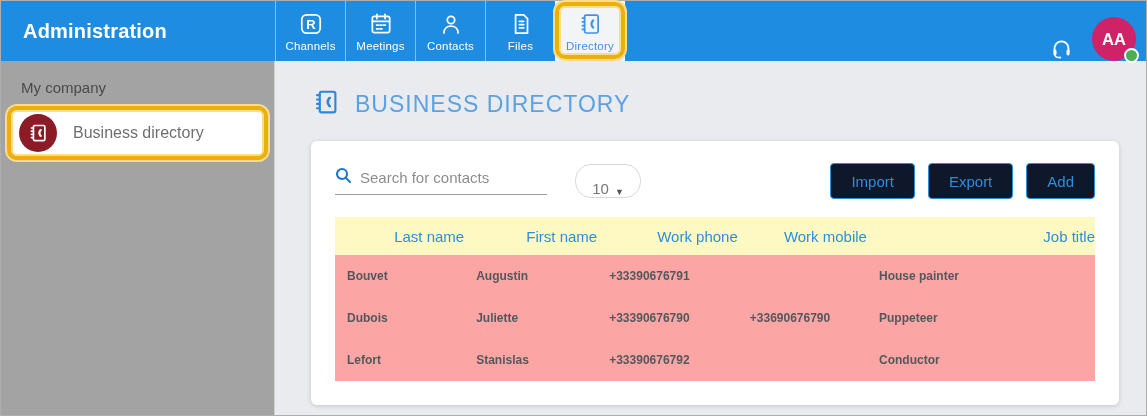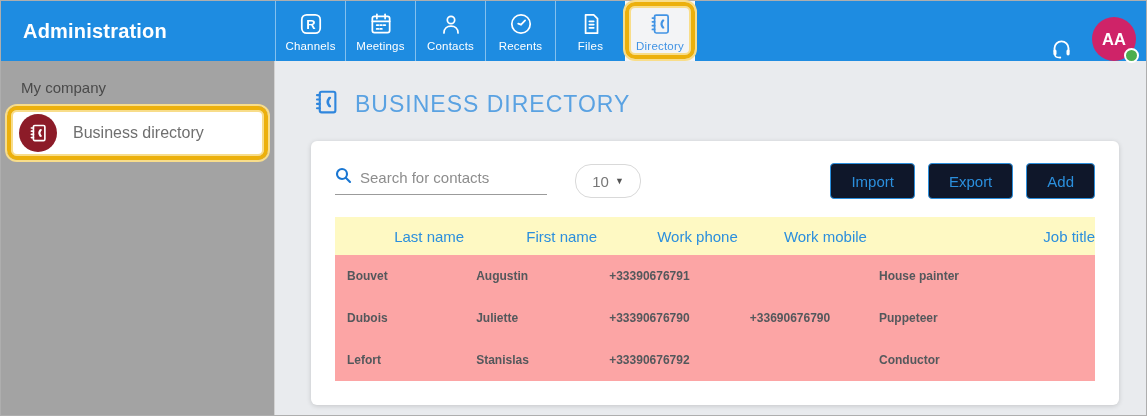--- a/index.html
+++ b/index.html
@@ -46,21 +46,21 @@
 
   .card { width:808px; margin:20px 0 0 36px; background:#fff; border-radius:6px;
           box-shadow:0 1px 5px rgba(0,0,0,.16); padding:22px 24px 24px 24px; }
 
   .toolbar { display:flex; align-items:center; }
   .search { display:flex; align-items:center; gap:8px; width:212px; border-bottom:1px solid #9b9b9b; padding-bottom:6px; }
   .search input { border:none; outline:none; width:100%; font-size:15px; color:#555; background:transparent;
                   font-family:"Liberation Sans","DejaVu Sans",sans-serif; }
   .search input::placeholder { color:#8d8d8d; }
   .pagesize { margin-left:28px; width:66px; height:34px; border:1px solid #d9d9d9; border-radius:16px;
-              display:flex; align-items:center; justify-content:center; gap:6px; color:#777; font-size:15px; cursor:pointer; }
+              display:flex; align-items:flex-end; justify-content:center; gap:6px; color:#777; font-size:15px; cursor:pointer; }
   .pagesize .caret { font-size:9px; color:#555; }
   .btns { margin-left:auto; display:flex; gap:13px; }
   .btns button { font-family:inherit; background:#0f172a; color:#2b8fdd; border:1px solid #2b8fdd; border-radius:4px;
                  font-size:15px; padding:0 20px; height:36px; cursor:pointer; }
 
   table { width:100%; border-collapse:collapse; margin-top:18px; table-layout:fixed; }
   col.c1{width:17%} col.c2{width:17.5%} col.c3{width:18.5%} col.c4{width:17%} col.c5{width:30%}
   thead th { background:#fef9c3; color:#2b8fdd; font-weight:400; font-size:15px; text-align:right;
              height:38px; padding-left:12px; cursor:pointer; }
   tbody td { color:#54585c; font-size:12px; height:42px; padding-left:12px; background:#fca5a5;font-weight:bold; }
@@ -104,29 +104,20 @@
       <div class="tab">
         <span>
           <svg width="26" height="26" viewBox="0 0 24 24" fill="none" stroke="currentColor" stroke-width="1.6" stroke-linecap="round">
             <circle cx="12" cy="8.3" r="3.4"></circle>
             <path d="M5.5 20.2 c0-4 2.9-6.2 6.5-6.2 s6.5 2.2 6.5 6.2"></path>
           </svg>
         </span>
         <span class="tab-label">Contacts</span>
       </div>
 
-      <div class="tab">
-        <span>
-          <svg width="26" height="26" viewBox="0 0 24 24" fill="none" stroke="currentColor" stroke-width="1.6" stroke-linecap="round">
-            <circle cx="12" cy="12" r="8.5"></circle>
-            <path d="M9.4 11.6 L12 12.6 L15.8 8.6"></path>
-          </svg>
-        </span>
-        <span class="tab-label">Recents</span>
-      </div>
 
       <div class="tab">
         <span>
           <svg width="26" height="26" viewBox="0 0 24 24" fill="none" stroke="currentColor" stroke-width="1.6" stroke-linecap="round" stroke-linejoin="round">
             <path d="M7 3.5 h7.5 l3.5 3.5 v13.5 h-11 z"></path>
             <line x1="10.5" y1="9.5" x2="14.5" y2="9.5"></line>
             <line x1="10.5" y1="12.5" x2="14.5" y2="12.5"></line>
             <line x1="10.5" y1="15.5" x2="14.5" y2="15.5"></line>
           </svg>
         </span>

